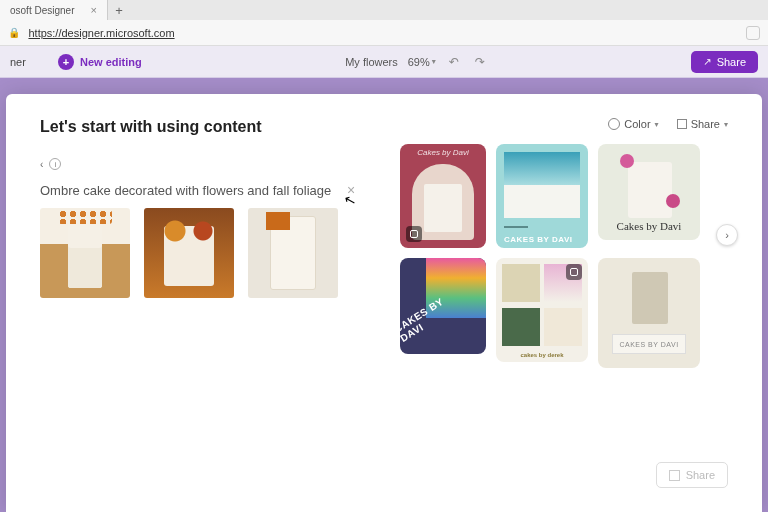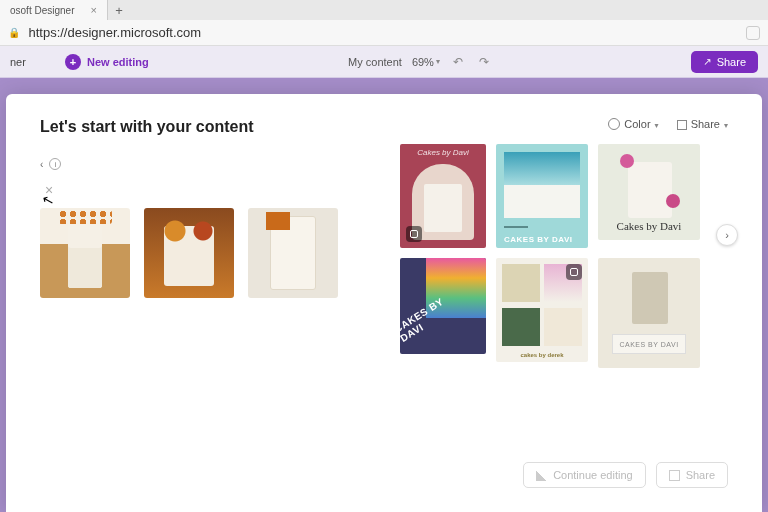--- a/index.html
+++ b/index.html
@@ -5,25 +5,25 @@
   * { box-sizing: border-box; margin: 0; padding: 0; font-family: "Segoe UI", -apple-system, sans-serif; }
   body { width: 768px; height: 512px; background: #a58dc9; overflow: hidden; }
 
   
   .chrome { height: 20px; background: #e8e8e8; display:flex; align-items:stretch; }
   .tab { background:#f7f7f7; padding:2px 10px; display:flex; align-items:center; gap:10px; font-size:10px; color:#555; border-right:1px solid #ccc; width:108px; justify-content:space-between;}
   .tab .close { font-size:11px; color:#888; }
   .newtab { width:22px; display:flex; align-items:center; justify-content:center; font-size:13px; color:#666; cursor:pointer;}
   .addrbar { height:26px; background:#f7f7f7; display:flex; align-items:center; padding:0 8px; gap:8px; border-bottom:1px solid #ddd;}
   .lockicon { font-size:10px; color:#777; }
-  .url { font-size:13px; color:#333; flex:1; }
+  .url { font-size:11px; color:#333; flex:1;text-decoration:underline; }
   .favicon { width:14px; height:14px; border:1px solid #ccc; border-radius:3px; }
 
   
-  .apphdr { height:32px; background:#edeaf4; display:flex; align-items:center; padding:0 10px; gap:25px; border-bottom:1px solid #d6cde6; }
+  .apphdr { height:32px; background:#edeaf4; display:flex; align-items:center; padding:0 10px; gap:18px; border-bottom:1px solid #d6cde6; }
   .appname { font-size:11px; color:#444; width:30px; overflow:hidden; }
   .newdesign { display:flex; align-items:center; gap:6px; font-size:11px; color:#7b2cbf; font-weight:600;}
   .nd-circle { width:16px; height:16px; border-radius:50%; background:#7b2cbf; color:#fff; display:flex; align-items:center; justify-content:center; font-size:11px; font-weight:bold;}
   .hdr-center { flex:1; display:flex; align-items:center; justify-content:center; gap:10px; font-size:11px; color:#555;}
   .zoom { display:flex; align-items:center; gap:2px;}
   .chev { font-size:8px; color:#888;}
   .hdr-icon { width:16px; text-align:center; color:#888; font-size:12px;}
   .sharebtn { background:#7b2cbf; color:#fff; font-size:11px; padding:5px 12px; border-radius:5px; display:flex; align-items:center; gap:5px;}
   .sharebtn::before { content:"↗"; font-size:10px;}
 
@@ -50,26 +50,26 @@
   .cake1::after{left:18px;top:2px;width:54px;height:14px;background:radial-gradient(circle,#d47b2a 0 3px,transparent 3px) 0 0/10px 8px;}
   .cake2 { background:linear-gradient(#8a4a1f,#c97a2a);}
   .cake2::before{content:"";position:absolute;left:20px;top:18px;width:50px;height:60px;background:#f3ece0;border-radius:3px;}
   .cake2::after{content:"";position:absolute;left:10px;top:8px;width:70px;height:30px;background:radial-gradient(circle at 30% 50%,#d98b2a 0 10px,transparent 11px),radial-gradient(circle at 70% 50%,#b8471f 0 9px,transparent 10px);}
   .cake3 { background:#eae5db;}
   .cake3::before{content:"";position:absolute;left:22px;top:8px;width:46px;height:74px;background:#f8f4ec;border-radius:3px;box-shadow:inset 0 0 0 1px #e0d8c8;}
   .cake3::after{content:"";position:absolute;left:18px;top:4px;width:24px;height:18px;background:radial-gradient(circle,#c96a1a 0 5px,transparent 5px) 0 0/8px 8px;}
 
   
   .controls { display:flex; justify-content:flex-end; gap:18px; font-size:11px; color:#555; margin-bottom:14px;}
-  .ctrl { display:flex; align-items:flex-end; gap:4px;}
+  .ctrl { display:flex; align-items:center; gap:4px;}
   .ctrl .ci { width:12px;height:12px; border:1.2px solid #888; border-radius:50%;}
   .ctrl .sq { width:10px;height:10px; border:1.2px solid #888;}
   .gallery { position:relative; flex:1; }
   .grow { display:flex; gap:10px;}
-  .gcell { border-radius:2px; overflow:hidden; position:relative; }
+  .gcell { border-radius:8px; overflow:hidden; position:relative; }
   .pill { position:absolute; bottom:6px; left:6px; width:16px;height:16px;border-radius:4px;background:rgba(0,0,0,.5);}
   .pill::before{content:"";position:absolute;inset:4px;border:1.5px solid #fff;border-radius:2px;}
   .seemore{position:absolute;right:-10px;top:80px;width:22px;height:22px;border-radius:50%;background:#fff;border:1px solid #ddd;display:flex;align-items:center;justify-content:center;font-size:11px;color:#666;box-shadow:0 1px 3px rgba(0,0,0,.15);}
 
   
   .g1{width:86px;height:104px;background:#a84456;}
   .g1 .arch{position:absolute;left:12px;top:20px;width:62px;height:76px;background:#e8d6cc;border-radius:30px 30px 4px 4px;}
   .g1 .ck{position:absolute;left:24px;top:40px;width:38px;height:48px;background:#f5f1ea;border-radius:2px;}
   .g1 .t{position:absolute;top:4px;left:0;right:0;text-align:center;font-size:8px;color:#f0dfe3;font-style:italic;}
   .g2{width:92px;height:104px;background:#9fd9d9;}
@@ -115,43 +115,44 @@
   <span class="favicon"></span>
 </div>
 
 <div class="apphdr">
   <span class="appname">ner</span>
   <div class="newdesign">
     <span class="nd-circle">+</span>
     <span>New editing</span>
   </div>
   <div class="hdr-center">
-    <span>My content</span>
+    <span>My flowers</span>
     <span class="zoom">
       <span>69%</span>
       <span class="chev">▾</span>
     </span>
     <span class="hdr-icon">↶</span>
     <span class="hdr-icon">↷</span>
   </div>
   <div class="sharebtn">
     <span>Share</span>
   </div>
 </div>
 
 <div class="stage">
   <div class="card">
 
     <div class="left">
-      <div class="title">Let's start with your content</div>
+      <div class="title">Let's start with using content</div>
       <div class="genline">
         <span class="chev2">‹</span>
         <span class="info">i</span>
       </div>
       <div class="promptrow">
+        <span class="prompt">Ombre cake decorated with flowers and fall foliage</span>
         <span class="xicon">×
           <span class="cursor">↖</span>
         </span>
       </div>
       <div class="thumbs">
         <div class="thumb cake1"></div>
         <div class="thumb cake2"></div>
         <div class="thumb cake3"></div>
       </div>
     </div>
@@ -205,24 +206,20 @@
           <div class="gcell g6">
             <div class="ck"></div>
             <div class="lbl">CAKES BY DAVI</div>
           </div>
         </div>
         <div class="seemore">›</div>
       </div>
 
       <div class="actions">
         <div class="btn">
-          <span class="ic pen"></span>
-          <span>Continue editing</span>
-        </div>
-        <div class="btn">
           <span class="ic"></span>
           <span>Share</span>
         </div>
       </div>
     </div>
 
   </div>
 </div>
 
 </body></html>

